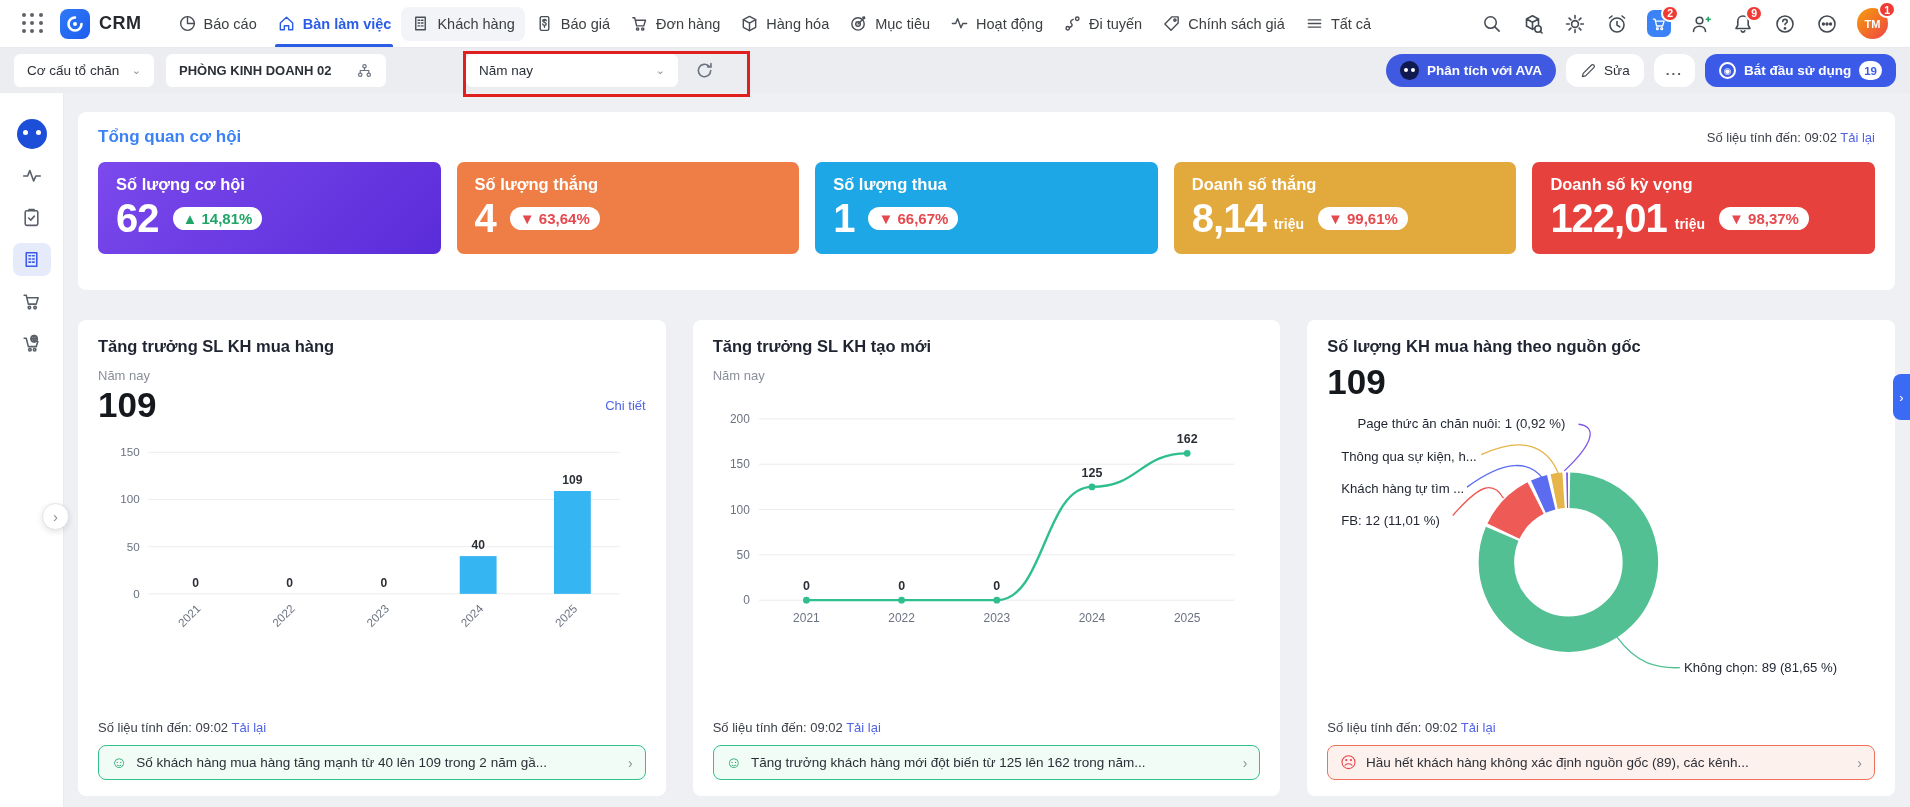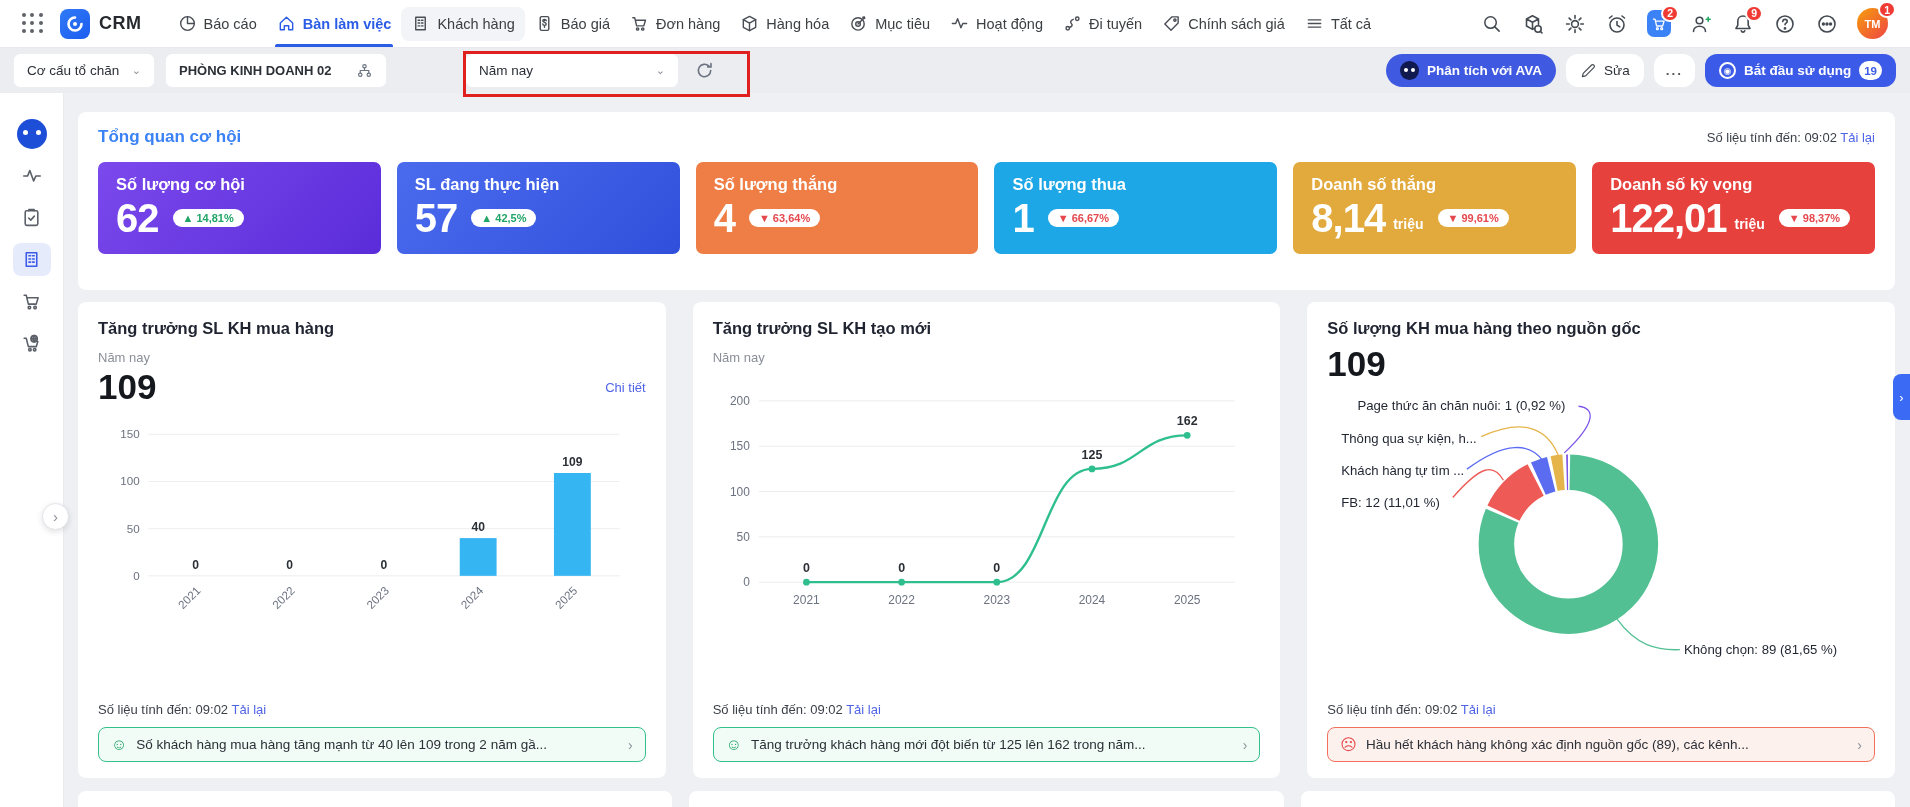--- a/index.html
+++ b/index.html
@@ -71,32 +71,32 @@
   .ov-head{display:flex;align-items:center;justify-content:space-between}
   .ov-title{font-size:17px;font-weight:bold;color:#3b82f6}
   .updated{font-size:13px;color:#3c4049}
   .link{color:#4f63e6;cursor:pointer;font-size:13px}
   .kpis{display:flex;gap:16px;margin-top:15px}
   .kpi{flex:1;height:92px;border-radius:7px;padding:13px 18px;color:#fff;position:relative;overflow:hidden}
   .kpi-label{font-size:16.5px;font-weight:bold;margin-bottom:2px;white-space:nowrap}
   .kpi-row{display:flex;align-items:center;gap:14px}
   .kpi-value{font-size:40px;font-weight:bold;line-height:1.1;letter-spacing:-1px}
   .kpi-unit{font-size:14px;font-weight:bold;margin-left:-6px;margin-top:12px}
-  .delta{background:#fff;border-radius:13px;padding:3px 10px;font-size:11px;font-weight:bold;white-space:nowrap}
+  .delta{background:#fff;border-radius:13px;padding:3px 10px;font-size:15px;font-weight:bold;white-space:nowrap}
   .delta.up{color:#21a567}
   .delta.down{color:#e5484d}
   .kpi-c0{background:linear-gradient(135deg,#7b49ec,#5a2cd9)}
   .kpi-c1{background:linear-gradient(135deg,#4b6bee,#3050dc)}
   .kpi-c2{background:#ee7e45}
   .kpi-c3{background:#1ea7e6}
   .kpi-c4{background:#e2a93c}
   .kpi-c5{background:#e7413e}
 
   
-  .charts-row{display:flex;gap:27px;margin-top:12px}
+  .charts-row{display:flex;gap:27px;margin-top:30px}
   .chart-card{flex:1;height:476px;padding:17px 20px 16px;display:flex;flex-direction:column}
   .cc-title{font-size:16.5px;font-weight:bold;color:#1f2430}
   .cc-period{font-size:13px;color:#8a8f98;margin-top:12px}
   .cc-bigrow{display:flex;align-items:center;justify-content:space-between;margin-top:2px}
   .cc-big{font-size:35px;font-weight:bold;color:#15181d}
   .chart-wrap{margin-top:6px}
   .chart-wrap svg{width:100%;height:auto;display:block}
   .tick{font-size:12px;fill:#6b7280}
   .vlabel{font-size:12.5px;font-weight:bold;fill:#2b2f36}
   .cc-foot{margin-top:auto;font-size:13px;color:#3c4049}
@@ -394,27 +394,20 @@
             <span>Số liệu tính đến: 09:02</span>
             <span class="link">Tải lại</span>
           </div>
         </div>
         <div class="kpis">
           <div class="kpi kpi-c0">
             <div class="kpi-label">Số lượng cơ hội</div>
             <div class="kpi-row">
                 <span class="kpi-value">62</span>
                 <span class="delta up">▲ 14,81%</span>
-              </div>
-          </div>
-          <div class="kpi kpi-c1">
-            <div class="kpi-label">SL đang thực hiện</div>
-            <div class="kpi-row">
-                <span class="kpi-value">57</span>
-                <span class="delta up">▲ 42,5%</span>
               </div>
           </div>
           <div class="kpi kpi-c2">
             <div class="kpi-label">Số lượng thắng</div>
             <div class="kpi-row">
                 <span class="kpi-value">4</span>
                 <span class="delta down">▼ 63,64%</span>
               </div>
           </div>
           <div class="kpi kpi-c3">

